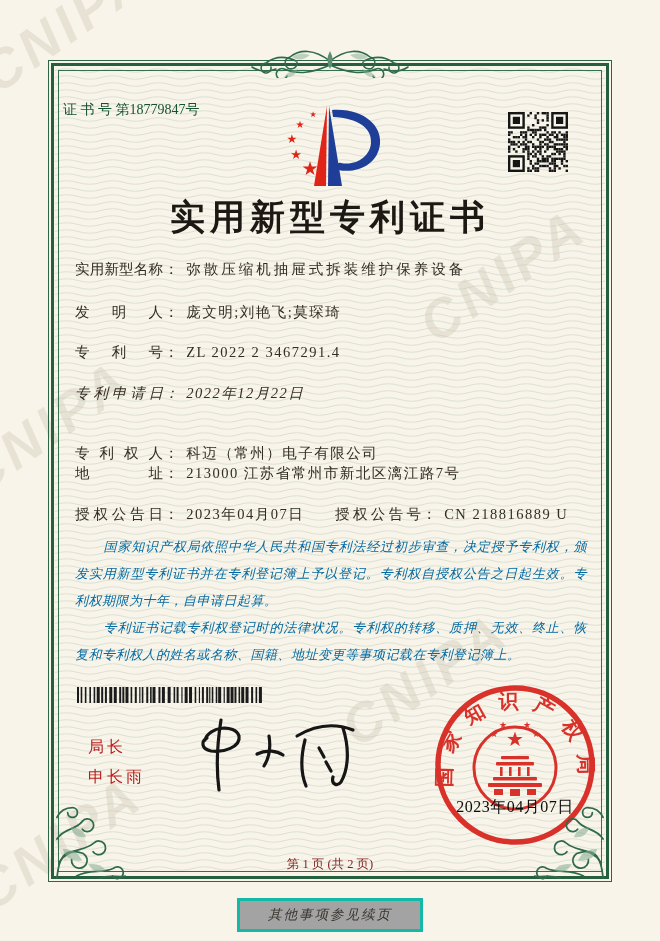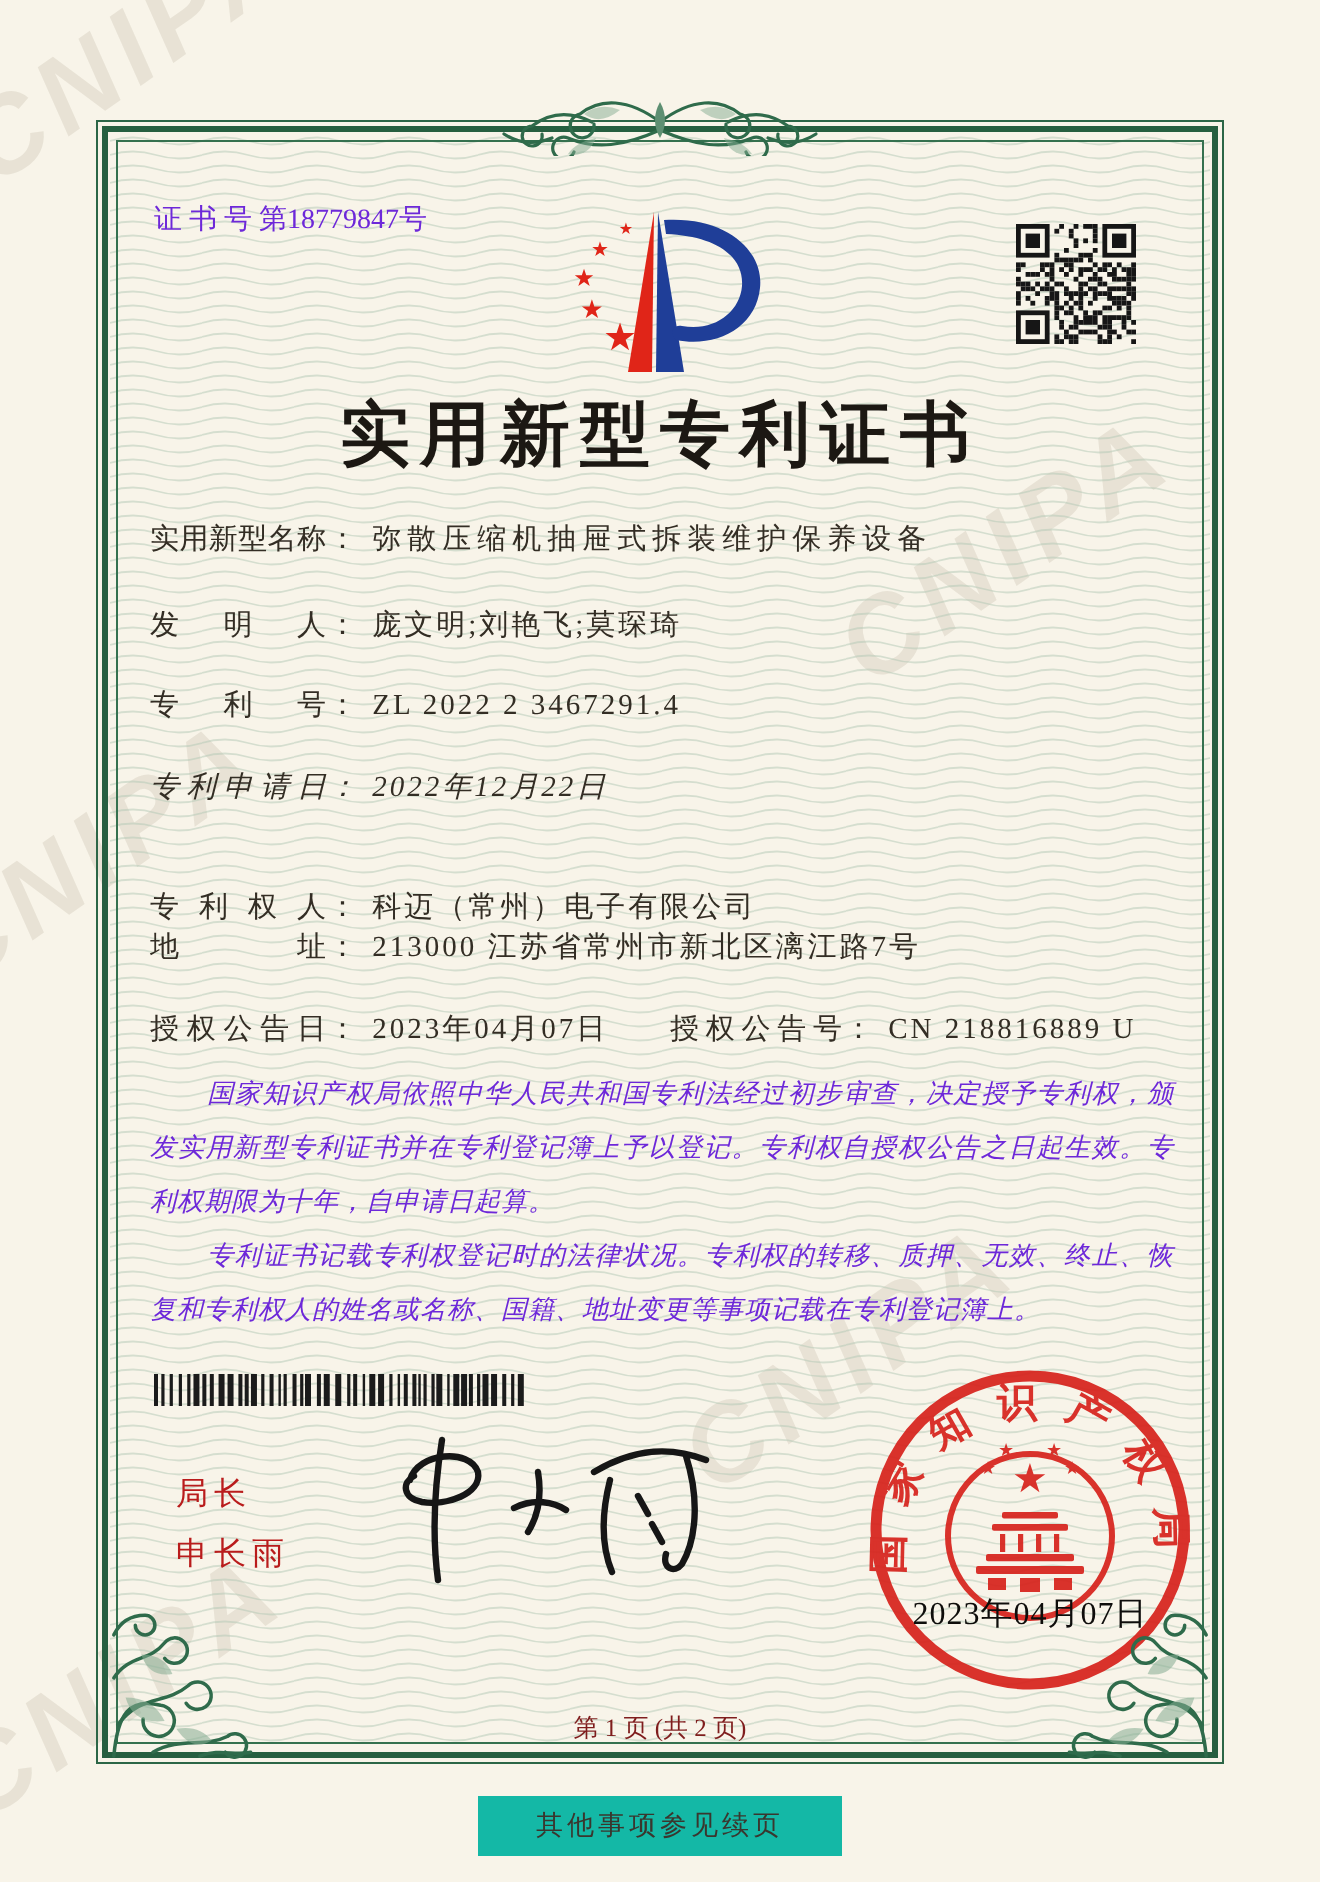--- a/index.html
+++ b/index.html
@@ -7,46 +7,46 @@
         font-family:"Liberation Serif","DejaVu Serif",serif;color:#2b2620;}
   .wm{position:absolute;font-family:"Liberation Sans","DejaVu Sans",sans-serif;
       font-weight:bold;font-style:italic;font-size:54px;letter-spacing:5px;
       color:rgba(148,138,112,.16);transform:rotate(-35deg);z-index:0;white-space:nowrap;}
   
   .f1{position:absolute;left:48px;top:60px;right:48px;bottom:59px;border:1.5px solid #2c6647;z-index:2;}
   .f2{position:absolute;inset:2px;border:3px solid #265f40;}
   .f3{position:absolute;inset:4px;border:1px solid #35714f;}
   .wavebg{position:absolute;left:55px;top:67px;width:550px;height:806px;z-index:1;opacity:.5;}
   .content{position:absolute;inset:0;z-index:3;}
-  .certno{position:absolute;left:77px;top:101px;font-size:14px;color:#6d28d9;}
+  .certno{position:absolute;left:63px;top:101px;font-size:14px;color:#14532d;}
   .logo{position:absolute;left:272px;top:99px;width:116px;height:90px;}
   .qr{position:absolute;left:508px;top:112px;width:60px;height:60px;}
   .title{position:absolute;left:0;right:0;top:194px;text-align:center;font-size:35px;
          font-weight:bold;letter-spacing:5px;color:#1c1813;}
   .fields{position:absolute;left:75px;top:260px;width:520px;font-size:14.5px;color:#332d24;}
   .frow{position:absolute;left:0;white-space:nowrap;}
   .flabel{display:inline-block;width:88px;text-align:justify;text-align-last:justify;vertical-align:top;}
   .fcolon{display:inline-block;margin:0 4px 0 1px;}
   .fvalue{letter-spacing:1.5px;}
   .fvalue.wide{letter-spacing:3px;}
   .pair2{position:absolute;left:260px;top:0;white-space:nowrap;}
   .paras{position:absolute;left:75px;top:533px;width:512px;font-size:13px;font-style:italic;
-         line-height:27px;letter-spacing:.5px;text-align:justify;color:#6d28d9;}
+         line-height:27px;letter-spacing:.5px;text-align:justify;color:#0369a1;}
   .paras p{margin:0;text-indent:2.2em;}
   .barcode{position:absolute;left:77px;top:687px;width:186px;height:16px;}
   .signer{position:absolute;left:88px;top:733px;font-family:Liberation Mono, monospace;
           font-size:16px;letter-spacing:3px;color:#b91c1c;line-height:30px;}
   .sig{position:absolute;left:183px;top:710px;width:200px;height:88px;}
   .seal{position:absolute;left:430px;top:680px;width:170px;height:170px;z-index:4;opacity:.93;
         mix-blend-mode:multiply;}
   .sealdate{position:absolute;left:430px;top:797px;width:170px;text-align:center;z-index:5;
             font-size:16px;letter-spacing:.5px;color:#0e0d0b;}
   .pagefoot{position:absolute;left:48px;right:48px;top:856px;text-align:center;font-size:12.5px;color:#7f1d1d;}
-  .note{position:absolute;left:50%;transform:translateX(-50%);top:898px;border:1px solid #14b8a6;
-        background:#14b8a6;padding:5px 28px;font-size:13.5px;letter-spacing:2px;
+  .note{position:absolute;left:50%;transform:translateX(-50%);top:898px;border:3px solid #14b8a6;
+        background:#a3a3a3;padding:5px 28px;font-size:13.5px;font-style:italic;letter-spacing:2px;
         color:#3a362e;white-space:nowrap;z-index:3;}
   .orn{position:absolute;z-index:4;}
 </style>
 </head>
 <body>
 
 <div class="page">
 
   <div class="wm" style="left:-30px;top:-6px;">CNIPA</div>
   <div class="wm" style="left:408px;top:244px;">CNIPA</div>

